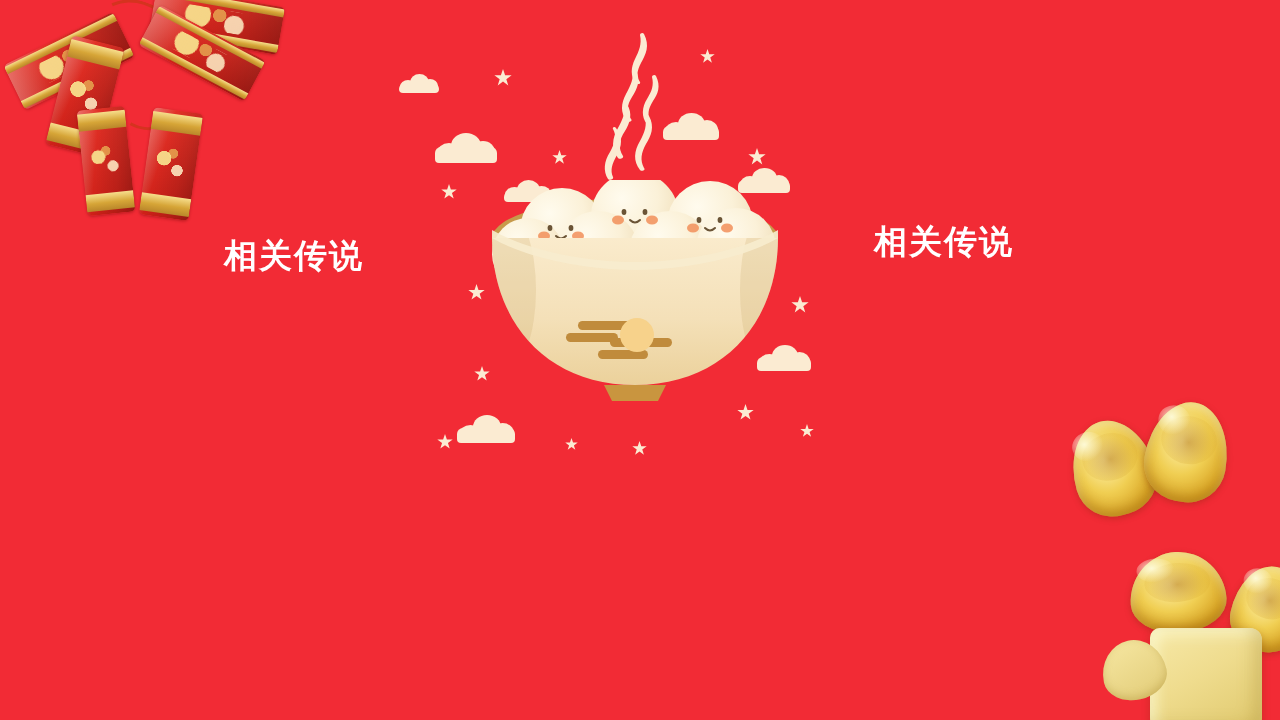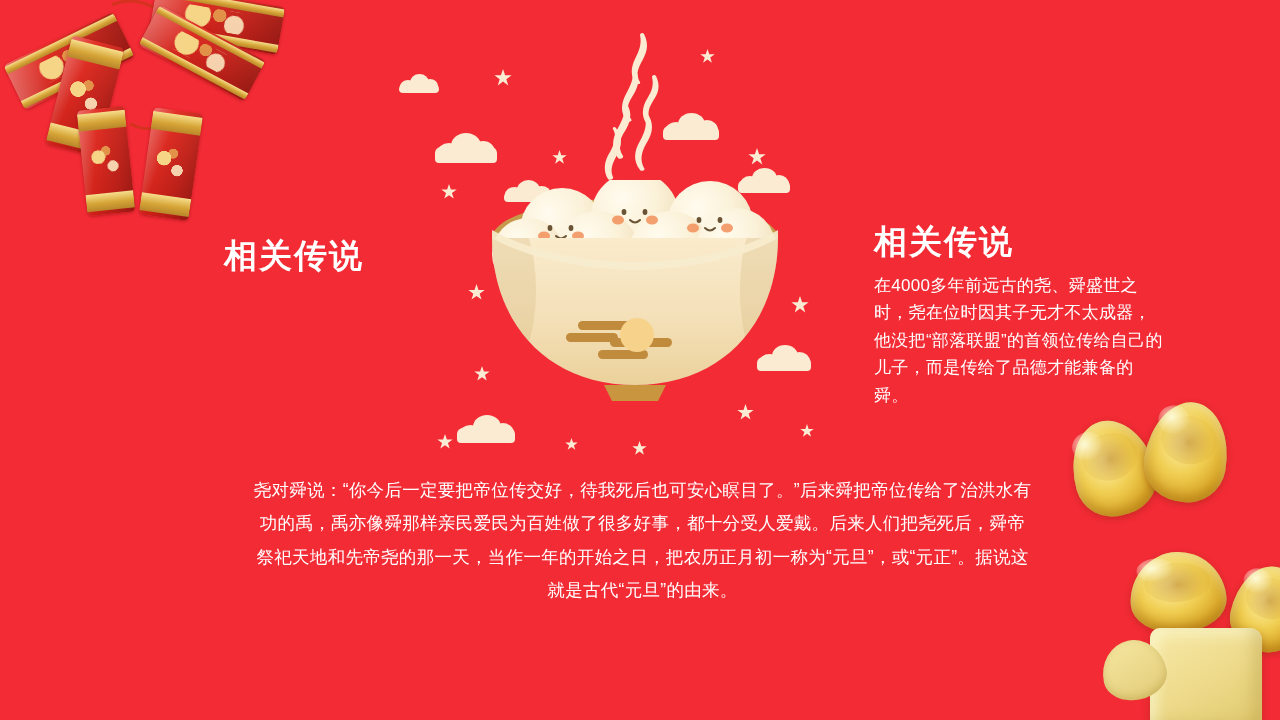--- a/index.html
+++ b/index.html
@@ -425,23 +425,16 @@
     <div class="pouch" style="left:104px;top:228px;width:112px;height:104px;"></div>
     <div class="pouch-knot" style="left:56px;top:240px;width:64px;height:60px;transform:rotate(-12deg);"></div>
   </div>
 
   <div id="left-block">
     <div class="txt-title">相关传说</div>
   </div>
 
   <div id="right-block">
     <div class="txt-title">相关传说</div>
-    <div class="txt-body">在4000多年前远古的尧、舜盛世之时，尧在位时因其子无才不太成器，他没把“部落联盟”的首领位传给自己的儿子，而是传给了品德才能兼备的舜。</div>
-  </div>
-
-  <div id="bottom-block">
-    <span class="line">尧对舜说：“你今后一定要把帝位传交好，待我死后也可安心瞑目了。”后来舜把帝位传给了治洪水有</span>
-    <span class="line">功的禹，禹亦像舜那样亲民爱民为百姓做了很多好事，都十分受人爱戴。后来人们把尧死后，舜帝</span>
-    <span class="line">祭祀天地和先帝尧的那一天，当作一年的开始之日，把农历正月初一称为“元旦”，或“元正”。据说这</span>
-    <span class="line">就是古代“元旦”的由来。</span>
-  </div>
+  </div>
+
 
 </div>
 
 </body></html>

